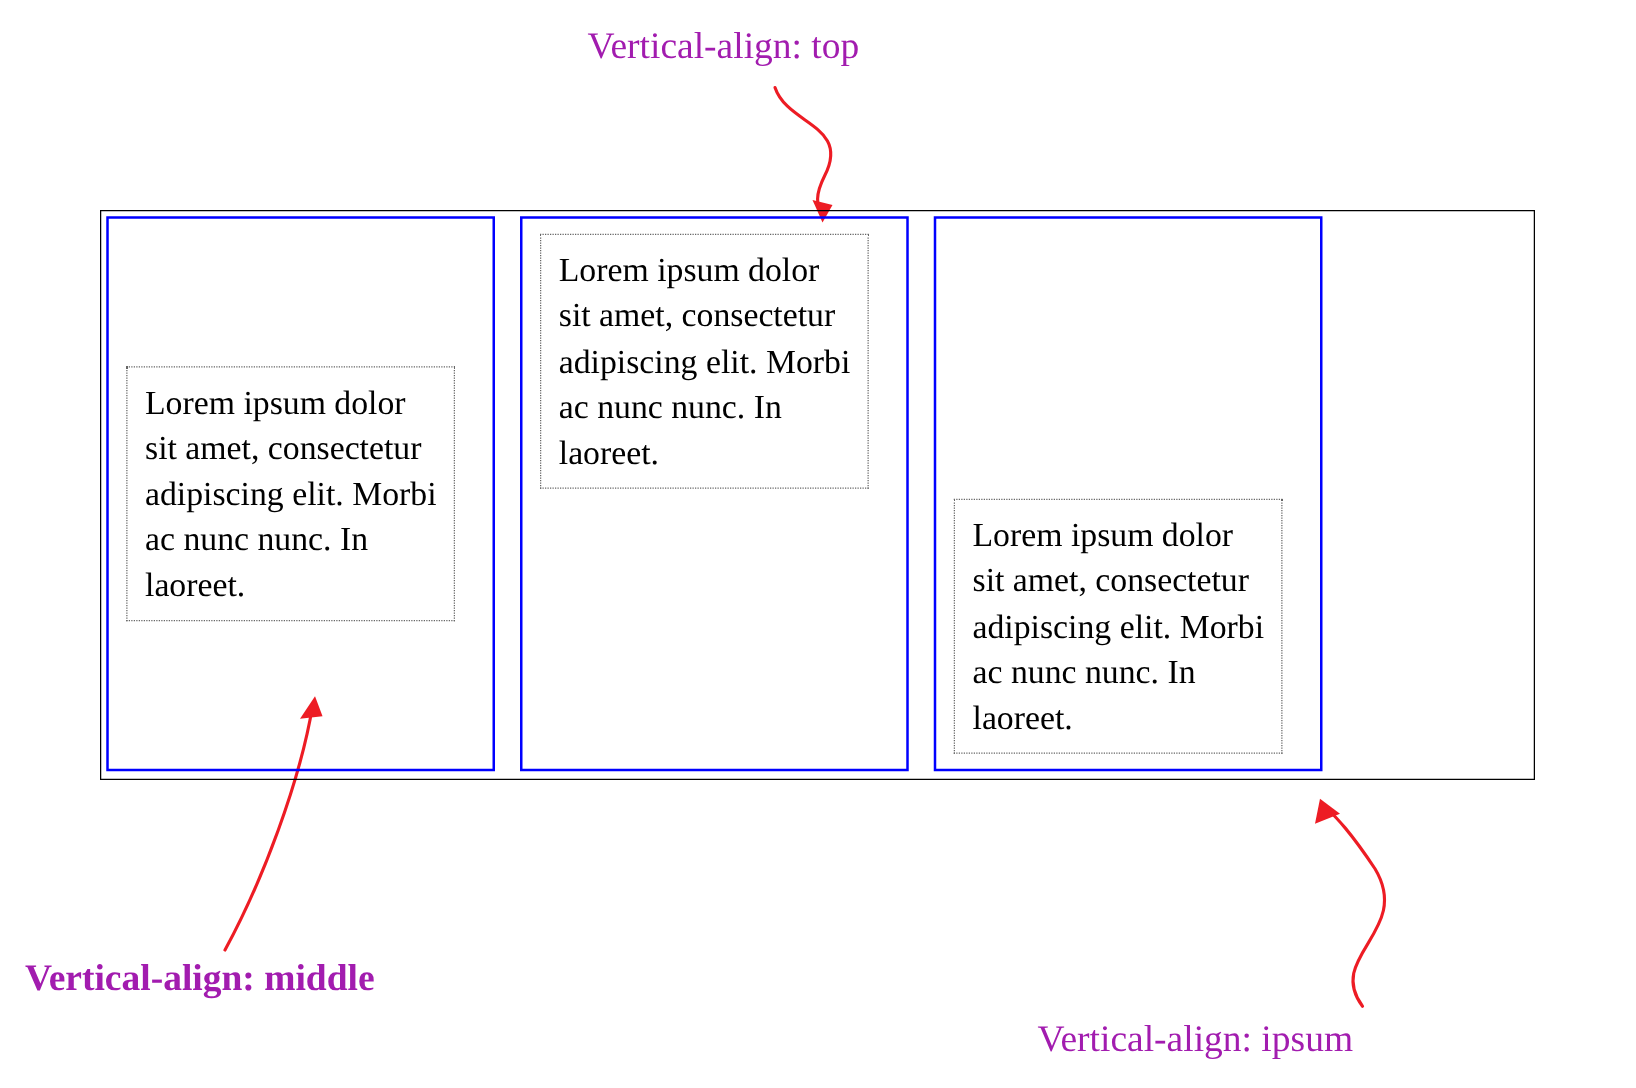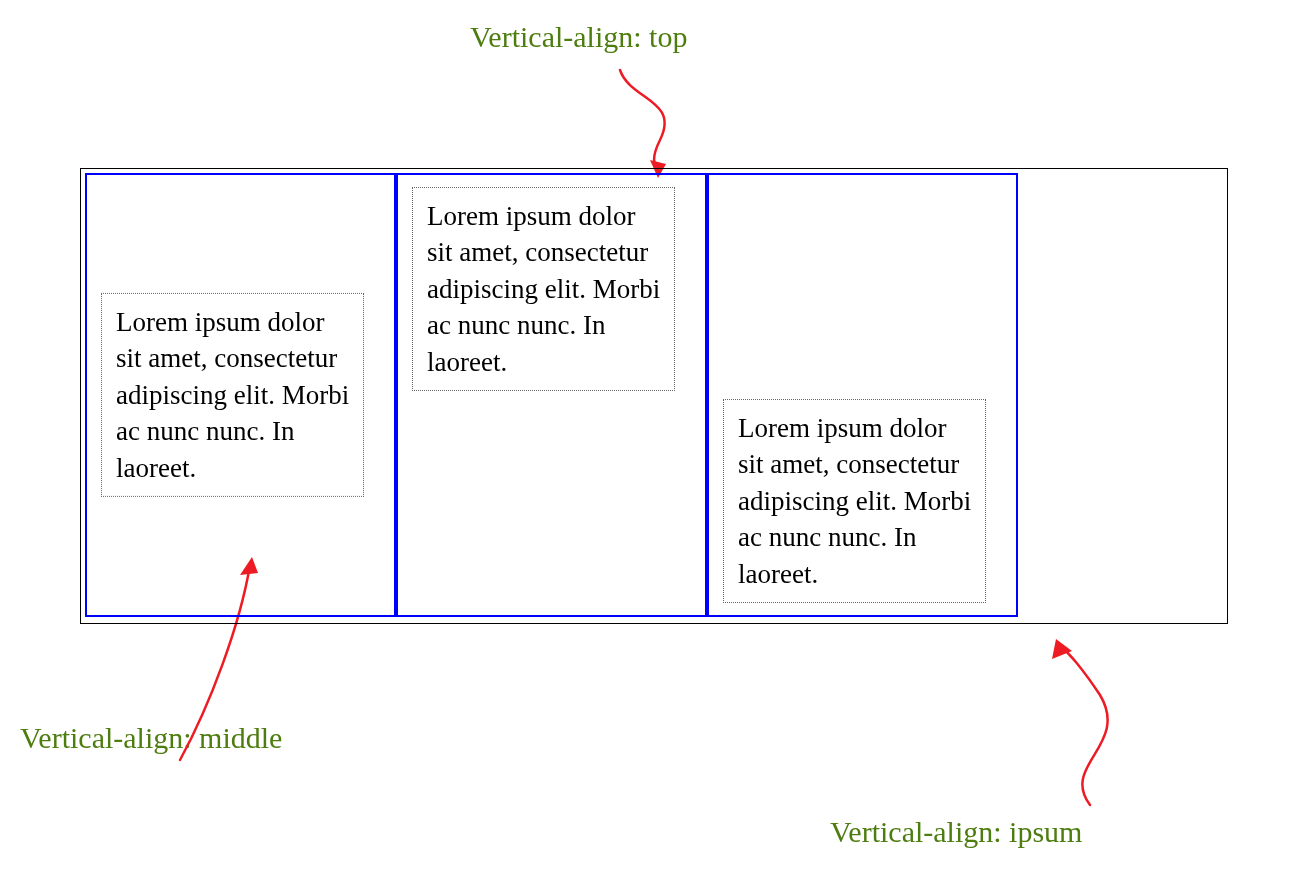--- a/index.html
+++ b/index.html
@@ -6,21 +6,21 @@
   body{
     width:1309px;
     height:870px;
     background:#fff;
     font-family:"Times New Roman",Times,serif;
     position:relative;
   }
   .annot{
     position:absolute;
     font-family:"Comic Sans MS","Marker Felt","Segoe Script",cursive;
-    color:#4d7c0f;
+    color:#a21caf;
     font-size:30px;
     white-space:nowrap;
   }
   .arrow{position:absolute;overflow:visible;}
   .arrow path{stroke:#ed1c24;stroke-width:2.5;fill:none;stroke-linecap:round;}
   .arrow .head{fill:#ed1c24;stroke:none;}
 
   .outer{
     position:absolute;
     left:80px; top:168px;
@@ -29,21 +29,21 @@
     box-sizing:border-box;
     padding:4px 0 4px 4px;
   }
   .cell{
     display:inline-block;
     width:311px;
     height:444px;
     border:2px solid #0000ff;
     box-sizing:border-box;
     vertical-align:top;
-    margin-right:0;
+    margin-right:20px;
     position:relative;
   }
   .inner{
     position:absolute;
     left:14px; right:30px;
     border:1px dotted #666;
     padding:10px 10px 10px 14px;
     font-size:27px;
     line-height:1.35;
     color:#000;
@@ -55,21 +55,21 @@
 </style>
 </head>
 <body>
 
 <div class="annot" style="left:470px;top:20px;">Vertical-align: top</div>
 <svg class="arrow" style="left:600px;top:60px;width:120px;height:120px">
   <path d="M20,10 C30,40 80,40 60,80 C50,100 55,105 58,112"></path>
   <polygon class="head" points="58,118 50,100 66,104"></polygon>
 </svg>
 
-<div class="annot" style="left:20px;top:721px;">Vertical-align: middle</div>
+<div class="annot" style="left:20px;top:766px;font-weight:bold;">Vertical-align: middle</div>
 <svg class="arrow" style="left:140px;top:545px;width:160px;height:220px">
   <path d="M40,215 C70,160 100,80 110,20"></path>
   <polygon class="head" points="112,12 100,30 118,28"></polygon>
 </svg>
 
 <div class="annot" style="left:830px;top:815px;">Vertical-align: ipsum</div>
 <svg class="arrow" style="left:1020px;top:635px;width:160px;height:180px">
   <path d="M70,170 C40,130 110,110 80,60 C60,30 50,20 40,10"></path>
   <polygon class="head" points="36,4 32,24 52,16"></polygon>
 </svg>

